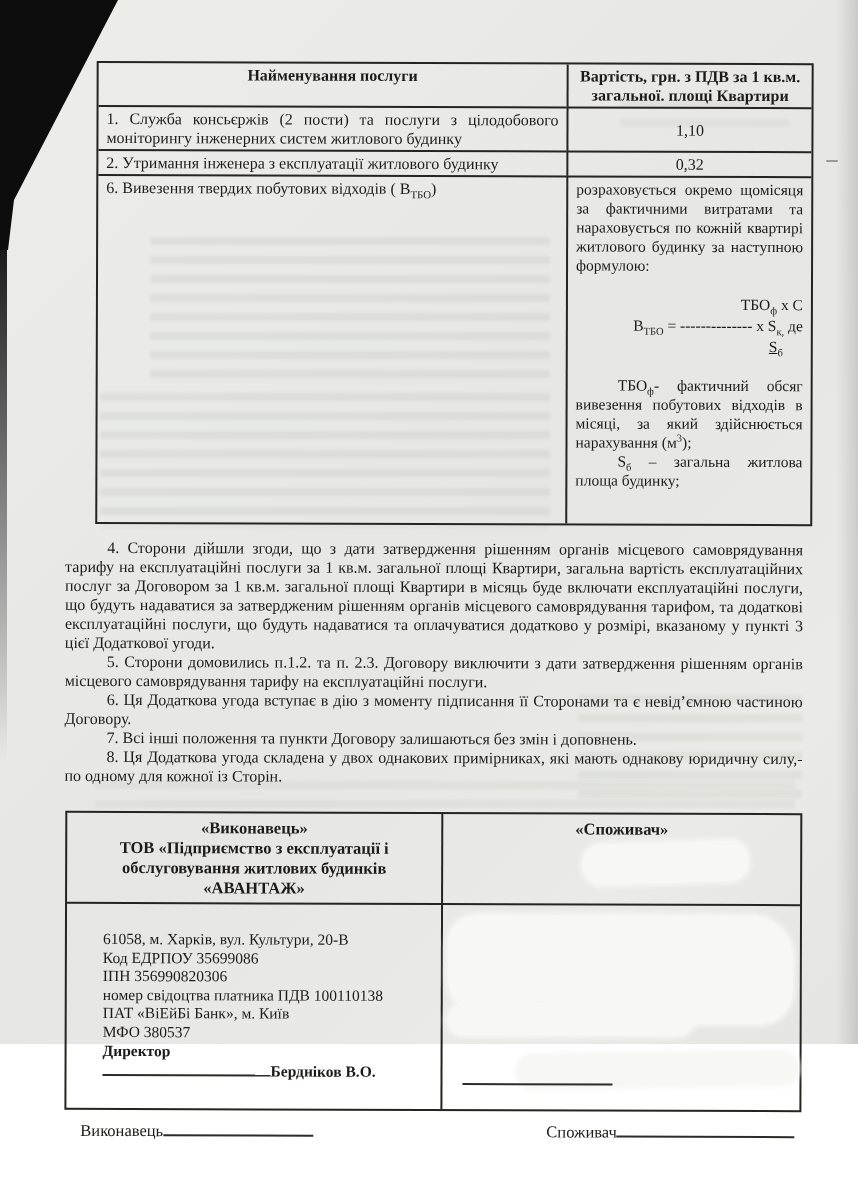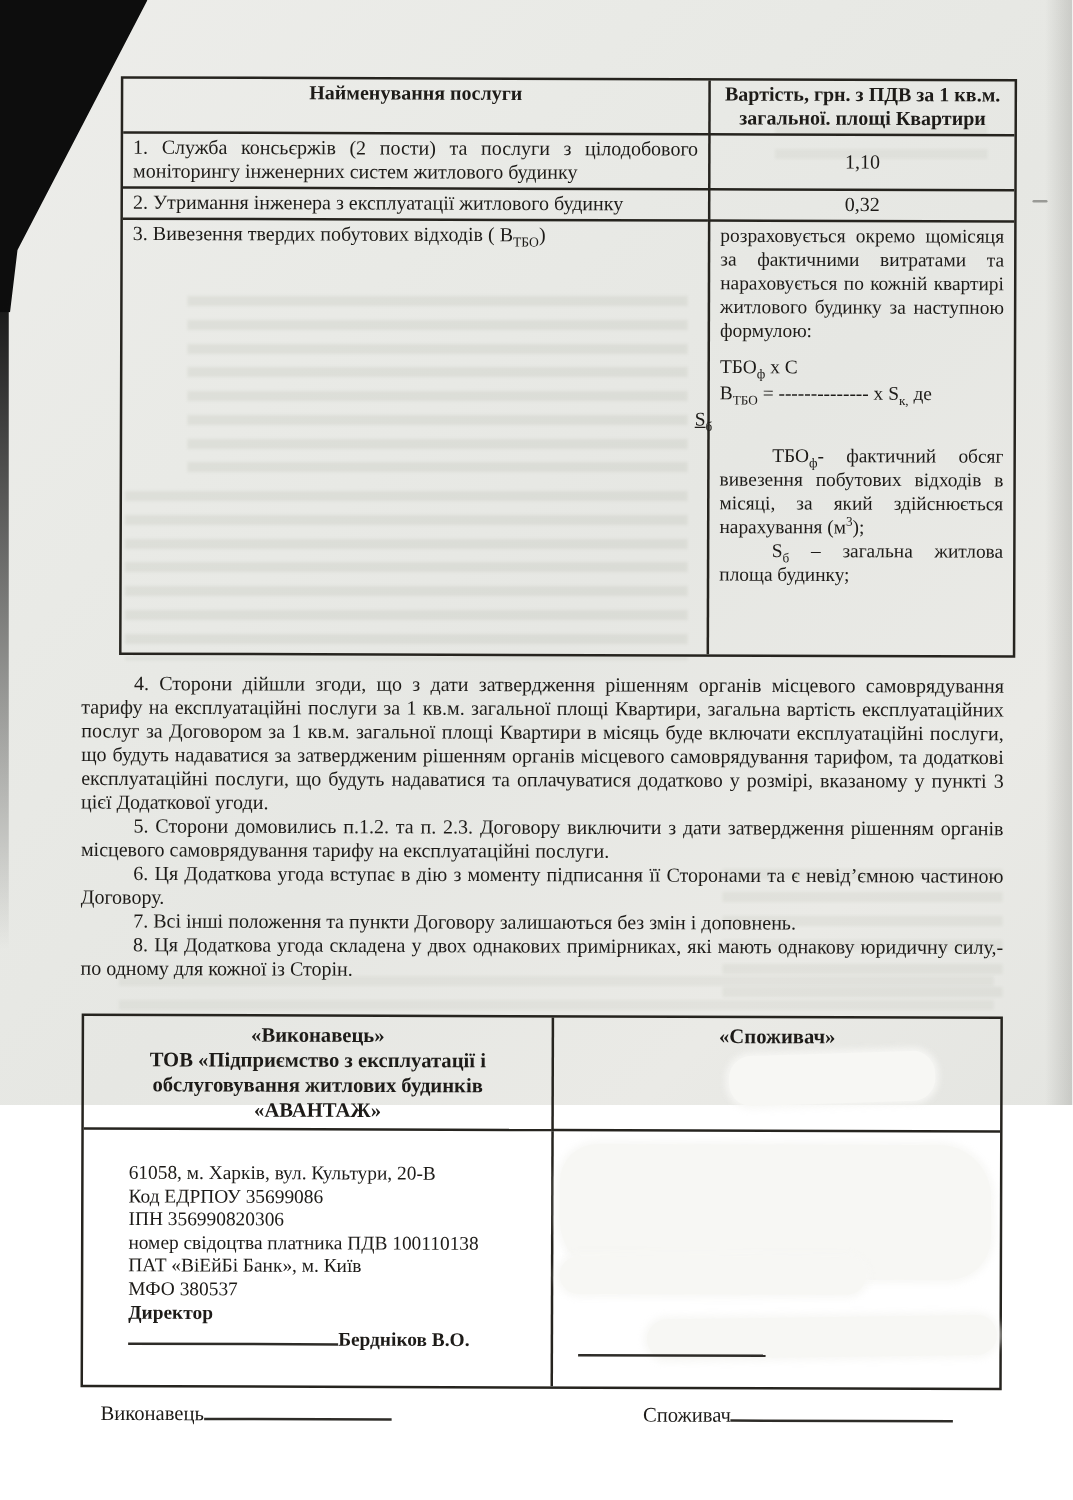--- a/index.html
+++ b/index.html
@@ -1,20 +1,20 @@
 <!DOCTYPE html>
 <html><head>
 <meta charset="utf-8">
 <style>
   * { margin:0; padding:0; box-sizing:border-box; }
   html,body { width:858px; height:1200px; }
   body { font-family:"Liberation Serif","DejaVu Serif",serif; color:#1d1b18; overflow:hidden; }
 
   .page {
-    position:relative; width:858px; height:884px;
+    position:relative; width:858px; height:1044px;
     background:linear-gradient(135deg,#ededea 0%,#e9eae6 30%,#e6e7e3 55%,#eaeae6 80%,#e4e5e1 100%);
   }
   .page::after { 
     content:""; position:absolute; top:0; right:0; width:22px; height:100%;
     background:linear-gradient(to right, rgba(0,0,0,0) 0%, rgba(70,70,65,0.18) 100%);
     pointer-events:none;
   }
 
   
   .scan-corner {
@@ -46,21 +46,21 @@
   .service-table .cell.first { border-top:none; }
   .service-table .col2 { border-left:2px solid #26241f; }
   .th { font-weight:bold; text-align:center; font-size:16.5px; line-height:19px; padding-top:6px; padding-bottom:4px; }
   .row-name { text-align:justify; }
   .row-val { display:flex; align-items:center; justify-content:center; }
   .cell.tall { min-height:348px; }
   sub.s { font-size:0.68em; line-height:0; }
   sup.s { font-size:0.68em; line-height:0; }
 
   .calc p.intro { text-align:justify; font-size:15.5px; line-height:19px; }
-  .formula { font-size:15.5px; line-height:21px; text-align:left; margin:9px 0; }
+  .formula { font-size:15.5px; line-height:21px; text-align:right; margin:19px 0; }
   .formula .num {}
   .formula .den { transform:translateX(-20px); display:inline-block;text-decoration:underline; }
   .defs p { text-align:justify; text-indent:42px; font-size:15.5px; line-height:19px; }
 
   
   .clauses { position:absolute; left:65px; top:539px; width:738px; }
   .clauses p { text-align:justify; text-indent:42px; font-size:16px; line-height:19px; }
 
   
   .parties-table {
@@ -76,21 +76,21 @@
   .exec-details .pos { font-weight:bold; }
   .sig-row { margin-top:2px; font-weight:bold; }
   .uline { display:inline-block; border-bottom:2px solid #2e2c28; height:14px; vertical-align:baseline; }
 
   .whiteout { position:absolute; background:#f7f7f4; box-shadow:0 0 5px 3px rgba(247,247,244,0.85); }
   .consumer-sign-line { position:absolute; left:20px; bottom:24px; width:150px; border-top:2px solid #2e2c28; }
 
   
   .footer-sign { position:absolute; top:1122px; left:0; width:858px; font-size:16.5px; }
   .fs-exec { position:absolute; left:82px; }
-  .fs-cons { position:absolute; left:516px; }
+  .fs-cons { position:absolute; left:548px; }
 
   .artifact-dash { position:absolute; width:12px; height:2px; background:rgba(60,60,55,0.45); border-radius:1px; }
 </style>
 </head>
 <body>
 
 <div class="page">
 
   <div class="scan-corner"></div>
   <div class="scan-edge-left"></div>
@@ -110,21 +110,21 @@
       <div class="cell first th">Найменування послуги</div>
       <div class="cell first th col2">Вартість, грн. з ПДВ за 1 кв.м. загальної. площі Квартири</div>
 
       <div class="cell row-name">1. Служба консьєржів (2 пости) та послуги з цілодобового моніторингу інженерних систем житлового будинку</div>
       <div class="cell row-val col2">1,10</div>
 
       <div class="cell row-name">2. Утримання інженера з експлуатації житлового будинку</div>
       <div class="cell row-val col2">0,32</div>
 
       <div class="cell tall">
-        <span>3. Вивезення твердих побутових відходів ( В</span><sub class="s">ТБО</sub><span>)</span>
+        <span>6. Вивезення твердих побутових відходів ( В</span><sub class="s">ТБО</sub><span>)</span>
       </div>
 
       <div class="cell tall col2 calc">
         <p class="intro">розраховується окремо щомісяця за фактичними витратами та нараховується по кожній квартирі житлового будинку за наступною формулою:</p>
 
         <div class="formula">
           <div class="num"><span>ТБО</span><sub class="s">ф</sub><span> х С</span></div>
           <div><span>В</span><sub class="s">ТБО</sub><span> = </span><span>--------------</span><span> х S</span><sub class="s">к,</sub><span> де</span></div>
           <div><span class="den"><span>S</span><sub class="s">б</sub></span></div>
         </div>

